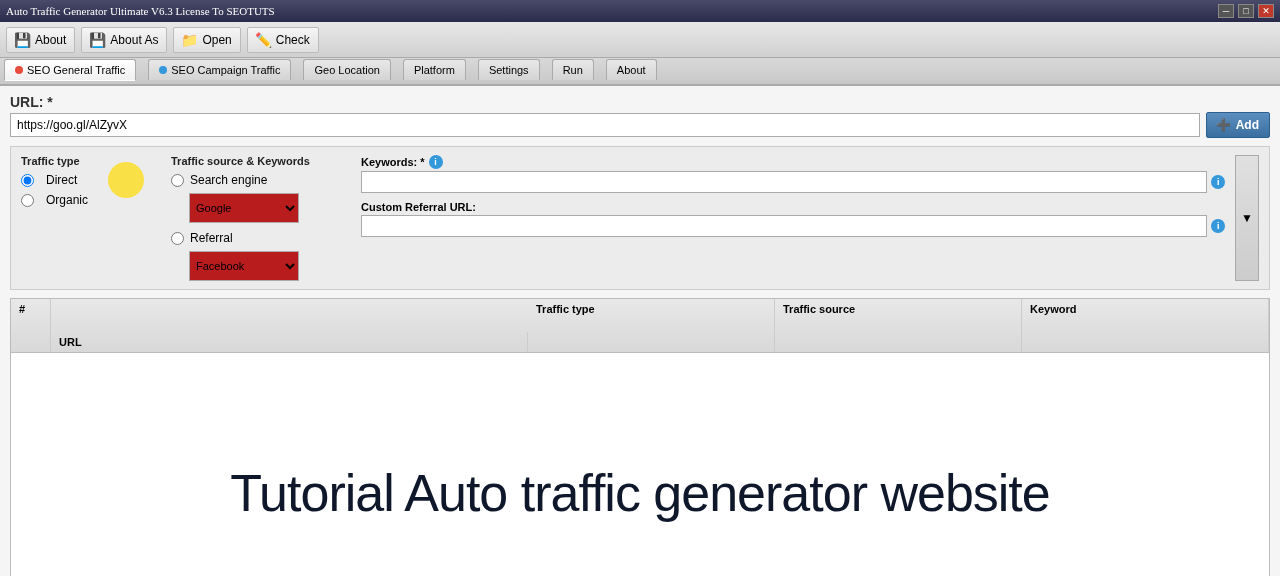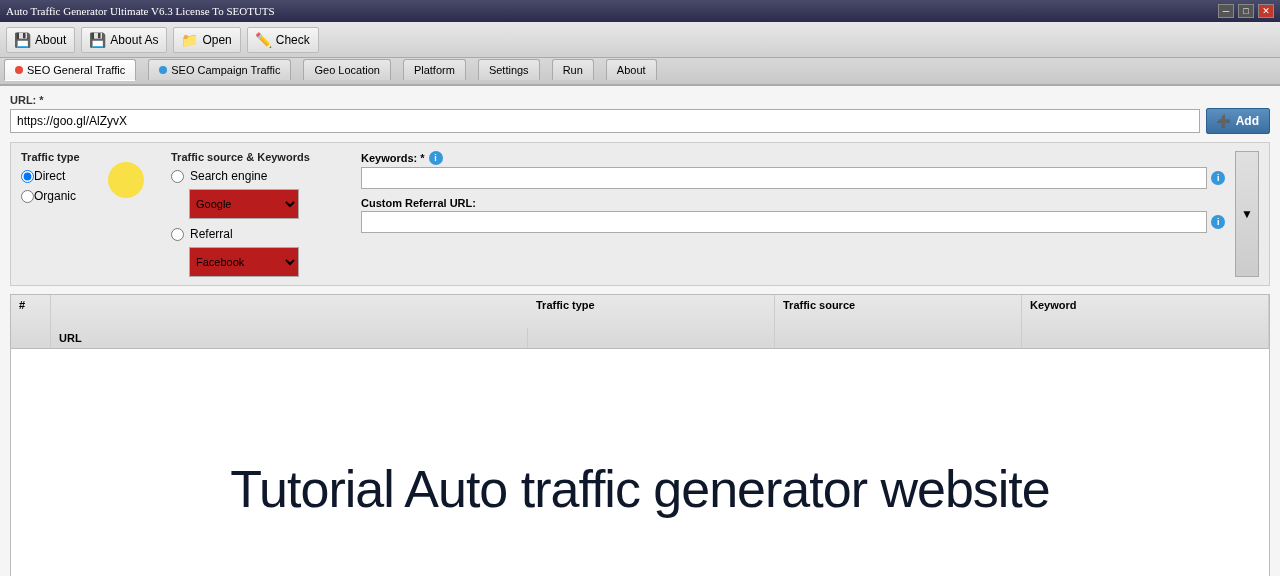--- a/index.html
+++ b/index.html
@@ -107,21 +107,21 @@
     .main {
       background: #f5f5f5;
       padding: 8px 10px;
     }
 
     
     .url-section {
       margin-bottom: 8px;
     }
     .url-label {
-      font-size: 11px;
+      font-size: 14px;
       color: #333;
       margin-bottom: 2px;
       font-weight: bold;
     }
     .url-row {
       display: flex;
       gap: 6px;
       align-items: center;
     }
     .url-input {
@@ -167,21 +167,21 @@
       color: #222;
     }
     .radio-group {
       display: flex;
       flex-direction: column;
       gap: 6px;
     }
     .radio-label {
       display: flex;
       align-items: center;
-      gap: 0;
+      gap: 12px;
       font-size: 12px;
       cursor: pointer;
     }
     .radio-label input[type="radio"] {
       cursor: pointer;
     }
 
     
     .traffic-source-section {
       flex: 0 0 180px;

